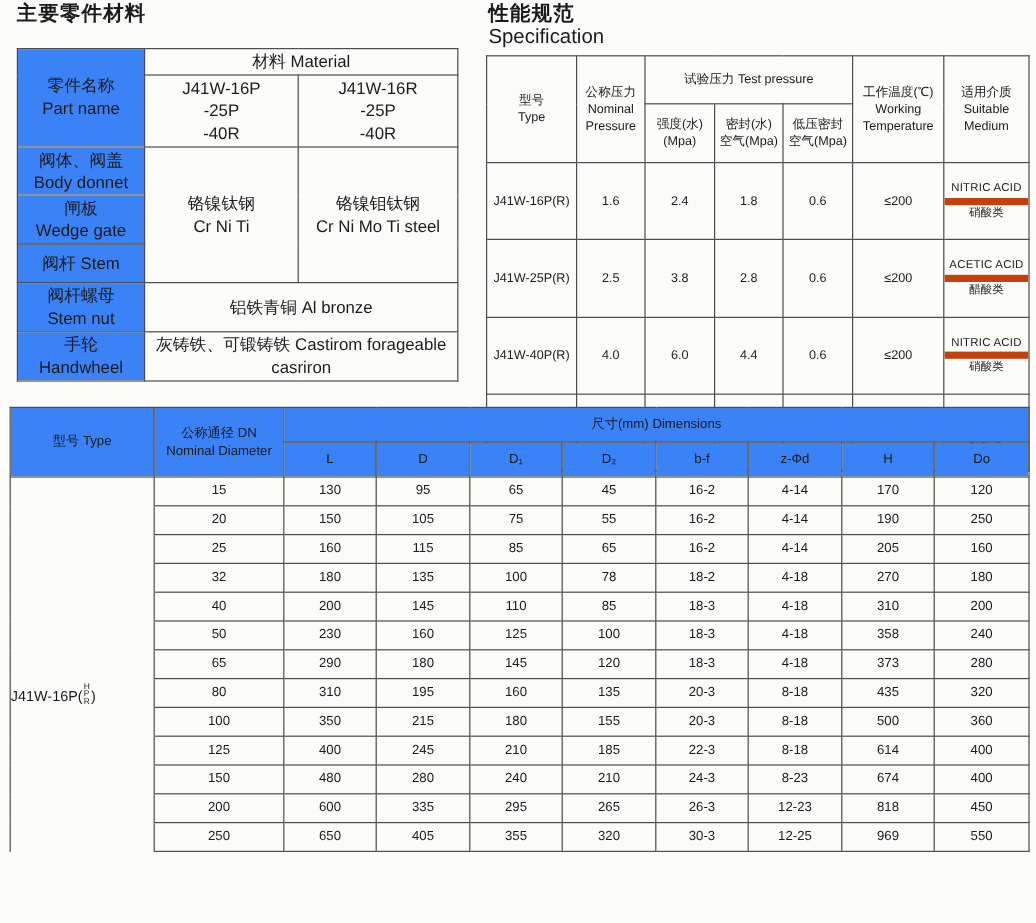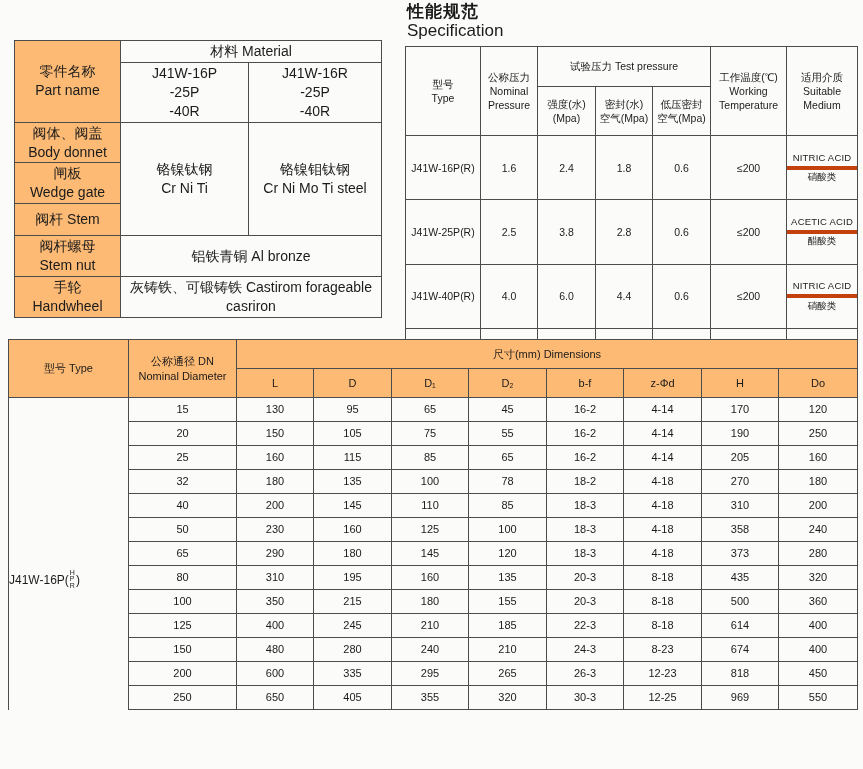--- a/index.html
+++ b/index.html
@@ -12,55 +12,56 @@
   .section-title{position:absolute;}
   .title-zh{font-size:17px;font-weight:bold;line-height:19px;letter-spacing:1px;white-space:pre;}
   .title-en{font-size:17px;line-height:19px;white-space:pre;}
 
   table{border-collapse:collapse;table-layout:fixed;}
   td{
     border:1px solid #4c4c4c;text-align:center;vertical-align:middle;
     font-size:11px;line-height:1.35;padding:1px 2px;
     white-space:pre-line;overflow:hidden;
   }
-  .tint{background:#fdba74;}
+  .tint{background:#3b82f6;}
   .hd{font-size:11.5px;}
 
   
   #mat-table{position:absolute;left:14px;top:40px;width:367px;}
   #mat-table td{font-size:14px;}
   .h22{height:22px}.h56{height:56px}.h34{height:34px}.h32{height:32px}.h33{height:33px}
   .h40{height:40px}.h49{height:49px}.h35{height:35px}
   .h29{height:29px}.h28{height:24px}
 
   
   #spec-table{position:absolute;left:405px;top:46px;width:452px;}
   #spec-table td{font-size:10.5px;}
   td.medium-cell{padding:0;}
   .medium-wrap{display:flex;flex-direction:column;height:35px;}
   .medium-wrap > div{flex:1;display:flex;align-items:center;justify-content:center;font-size:9.5px;}
-  .medium-en{border-bottom:4px solid #c2410c;letter-spacing:.2px;}
+  .medium-en{border-bottom:6px solid #c2410c;letter-spacing:.2px;}
 
   
   #dim-wrap{position:absolute;left:8px;top:339px;width:849px;height:424px;}
   #dim-table{width:849px;}
   #dim-table td{font-size:11px;}
   td.type-spacer{border-top:none;border-bottom:none;}
   #dim-type-label{
     position:absolute;left:1px;top:59px;width:118px;height:363px;
     display:flex;align-items:center;
     font-size:12px;pointer-events:none;
   }
   .stack{display:inline-flex;flex-direction:column;align-items:flex-start;
     font-size:7px;line-height:6.5px;margin:0 1px;}
 </style>
 </head>
 <body>
 
 <div class="section-title" style="left:14px;top:2px;">
+  <div class="title-zh">主要零件材料</div>
 </div>
 
 <table id="mat-table">
   <colgroup>
       <col style="width:106px">
       <col style="width:128px">
       <col style="width:133px">
     </colgroup>
   <tbody>
     <tr class="h22">

